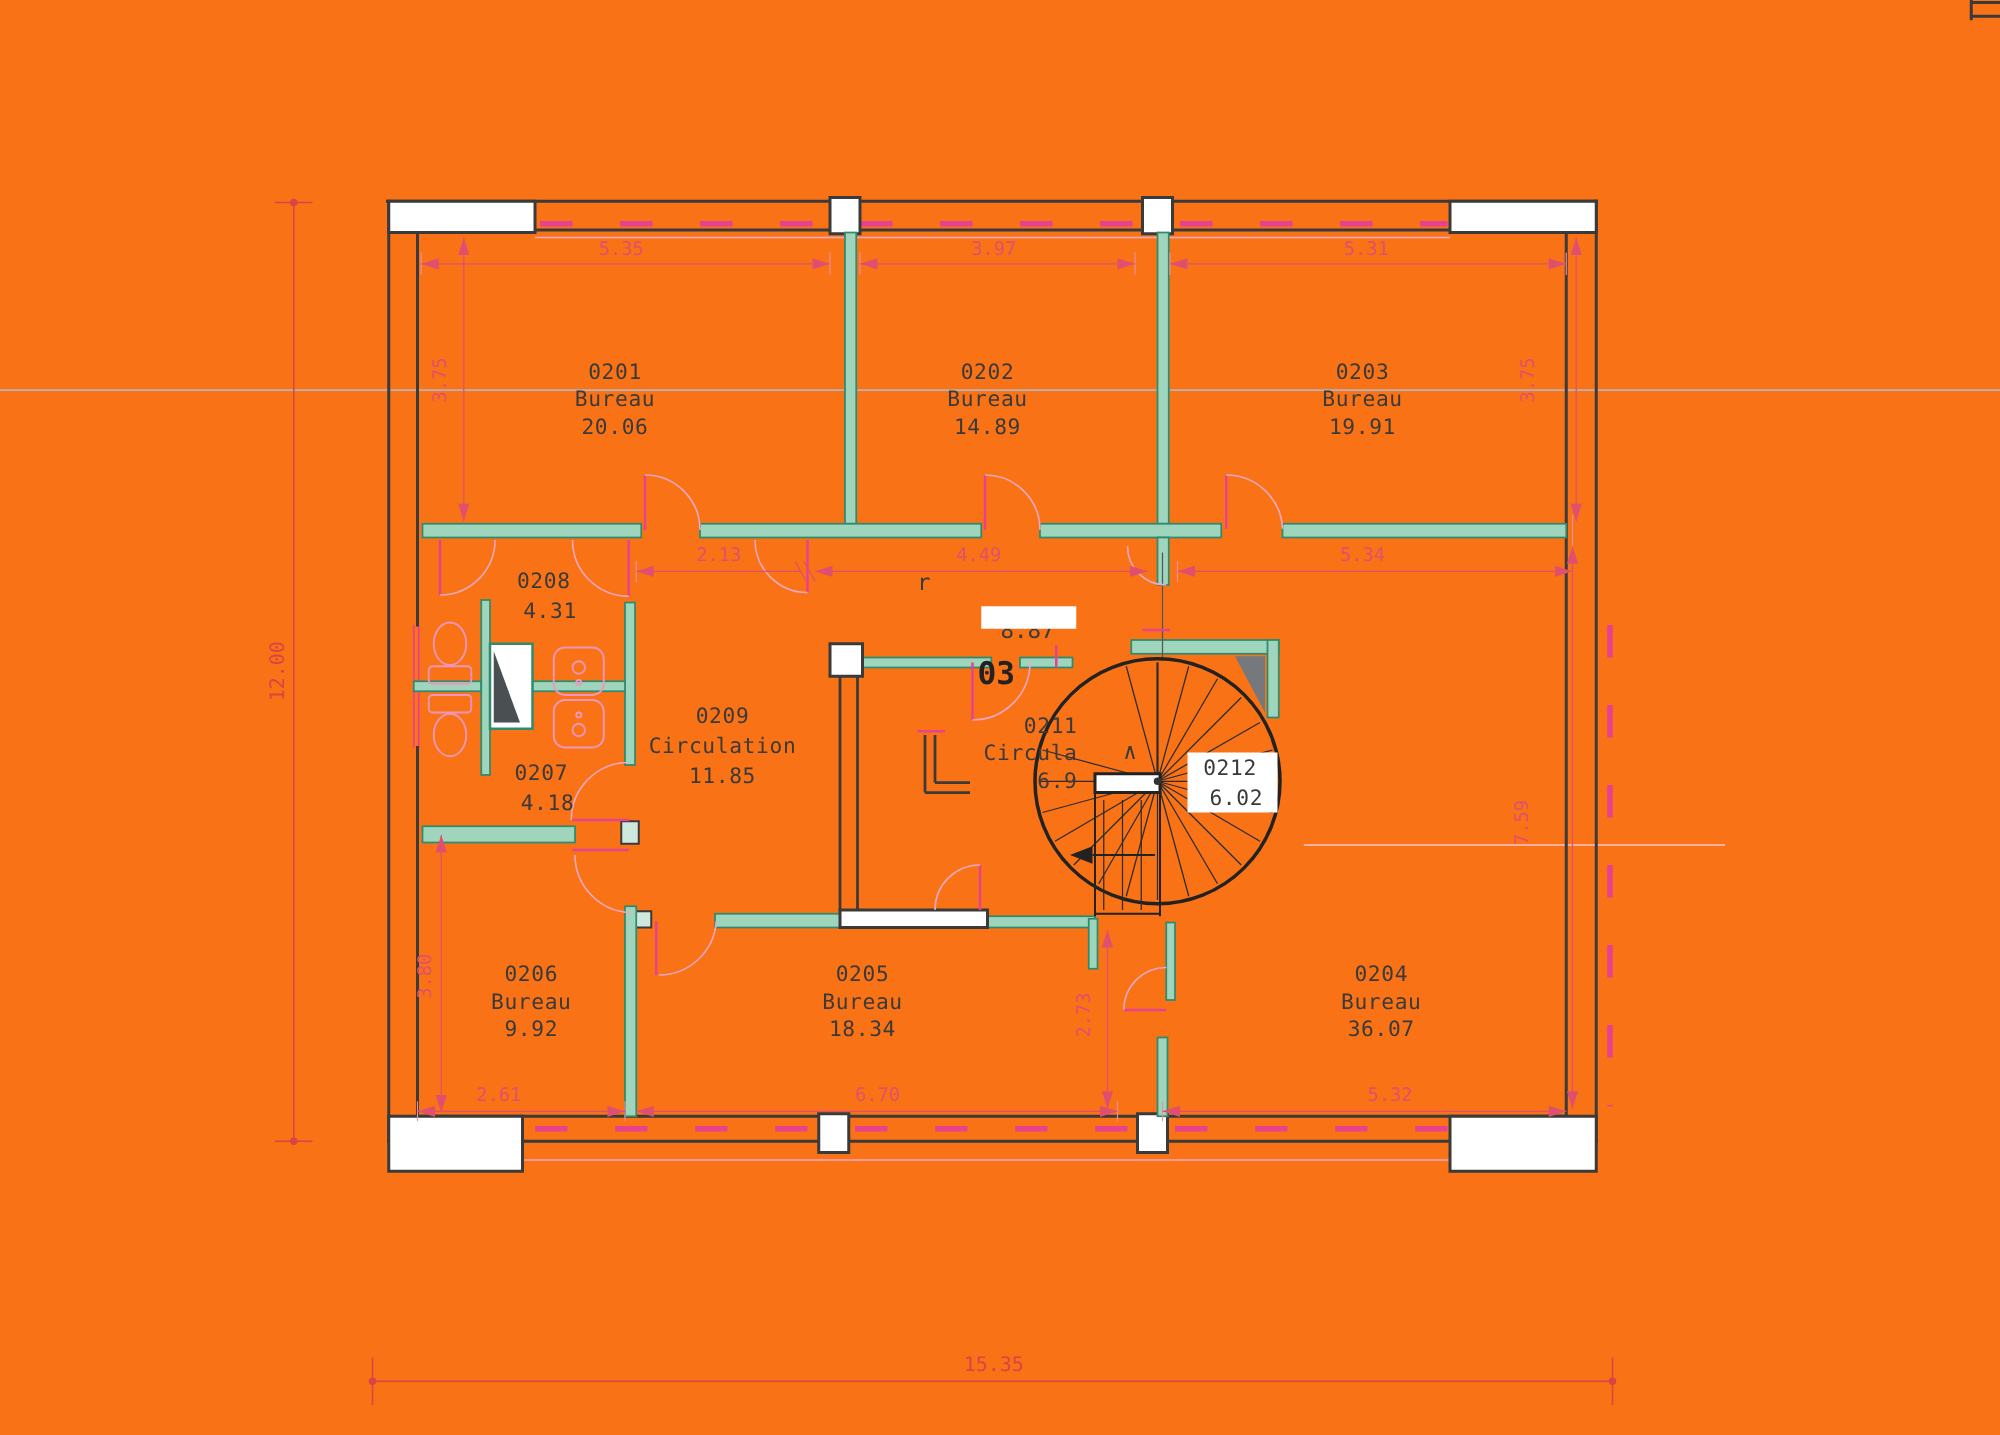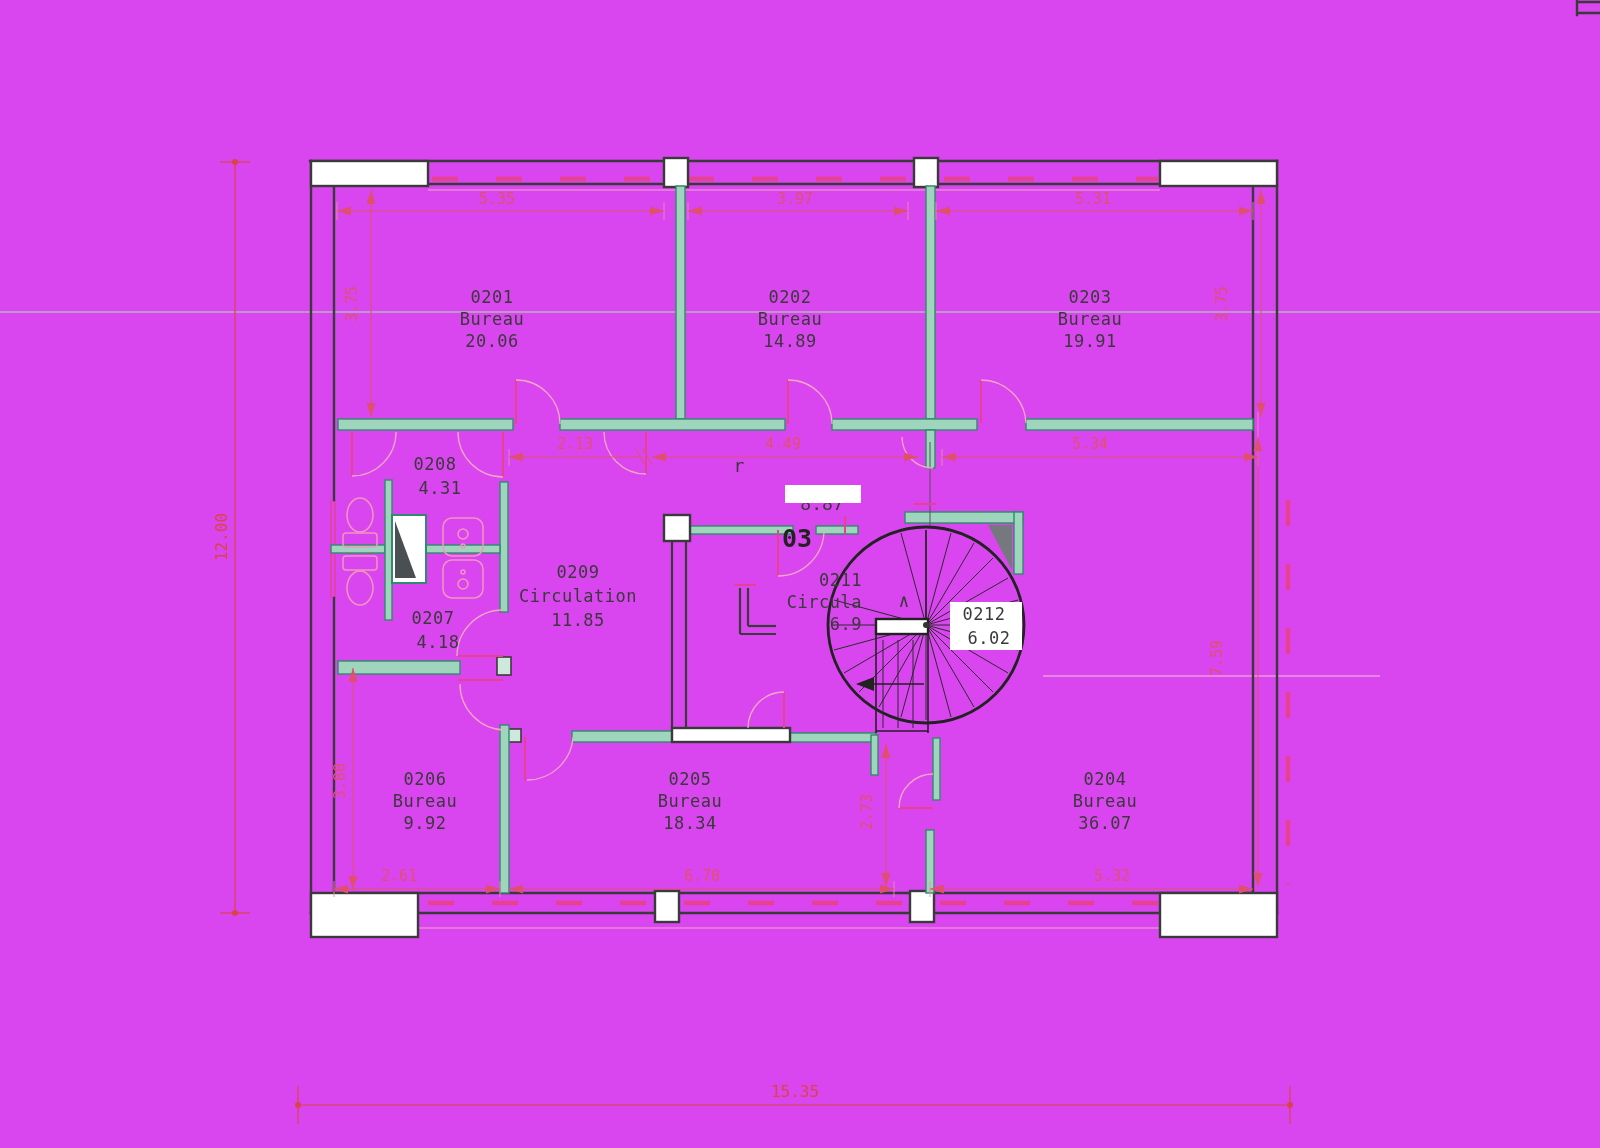--- a/index.html
+++ b/index.html
@@ -1,16 +1,16 @@
 <!DOCTYPE html>
 <html><head>
 <meta charset="utf-8">
 <style>
   html,body{margin:0;padding:0;background:#fff;}
-  .page{position:relative;width:1600px;height:1148px;background:#d946ef;overflow:hidden;text-decoration:underline;}
+  .page{position:relative;width:1600px;height:1148px;background:#f97316;overflow:hidden;text-decoration:underline;}
   svg{display:block;}
   .dim{stroke:#e0506e;stroke-width:1;fill:none}
   .dimext{stroke:#ed8fa8;stroke-width:.9;fill:none}
   .ah{fill:#e0506e;stroke:none}
   .dimtxt{font:15px "DejaVu Sans Mono",monospace;fill:#e0506e;text-anchor:middle}
   .odim{stroke:#d94545;stroke-width:1.2;fill:none}
   .odot{fill:#d94545}
   .odimtxt{font:16px "DejaVu Sans Mono",monospace;fill:#d94545;text-anchor:middle}
   .wall{stroke:#3a3a3a;stroke-width:2.4;fill:none;stroke-linecap:square}
   .wallfill{stroke:#3a3a3a;stroke-width:2.4;fill:#fff}

